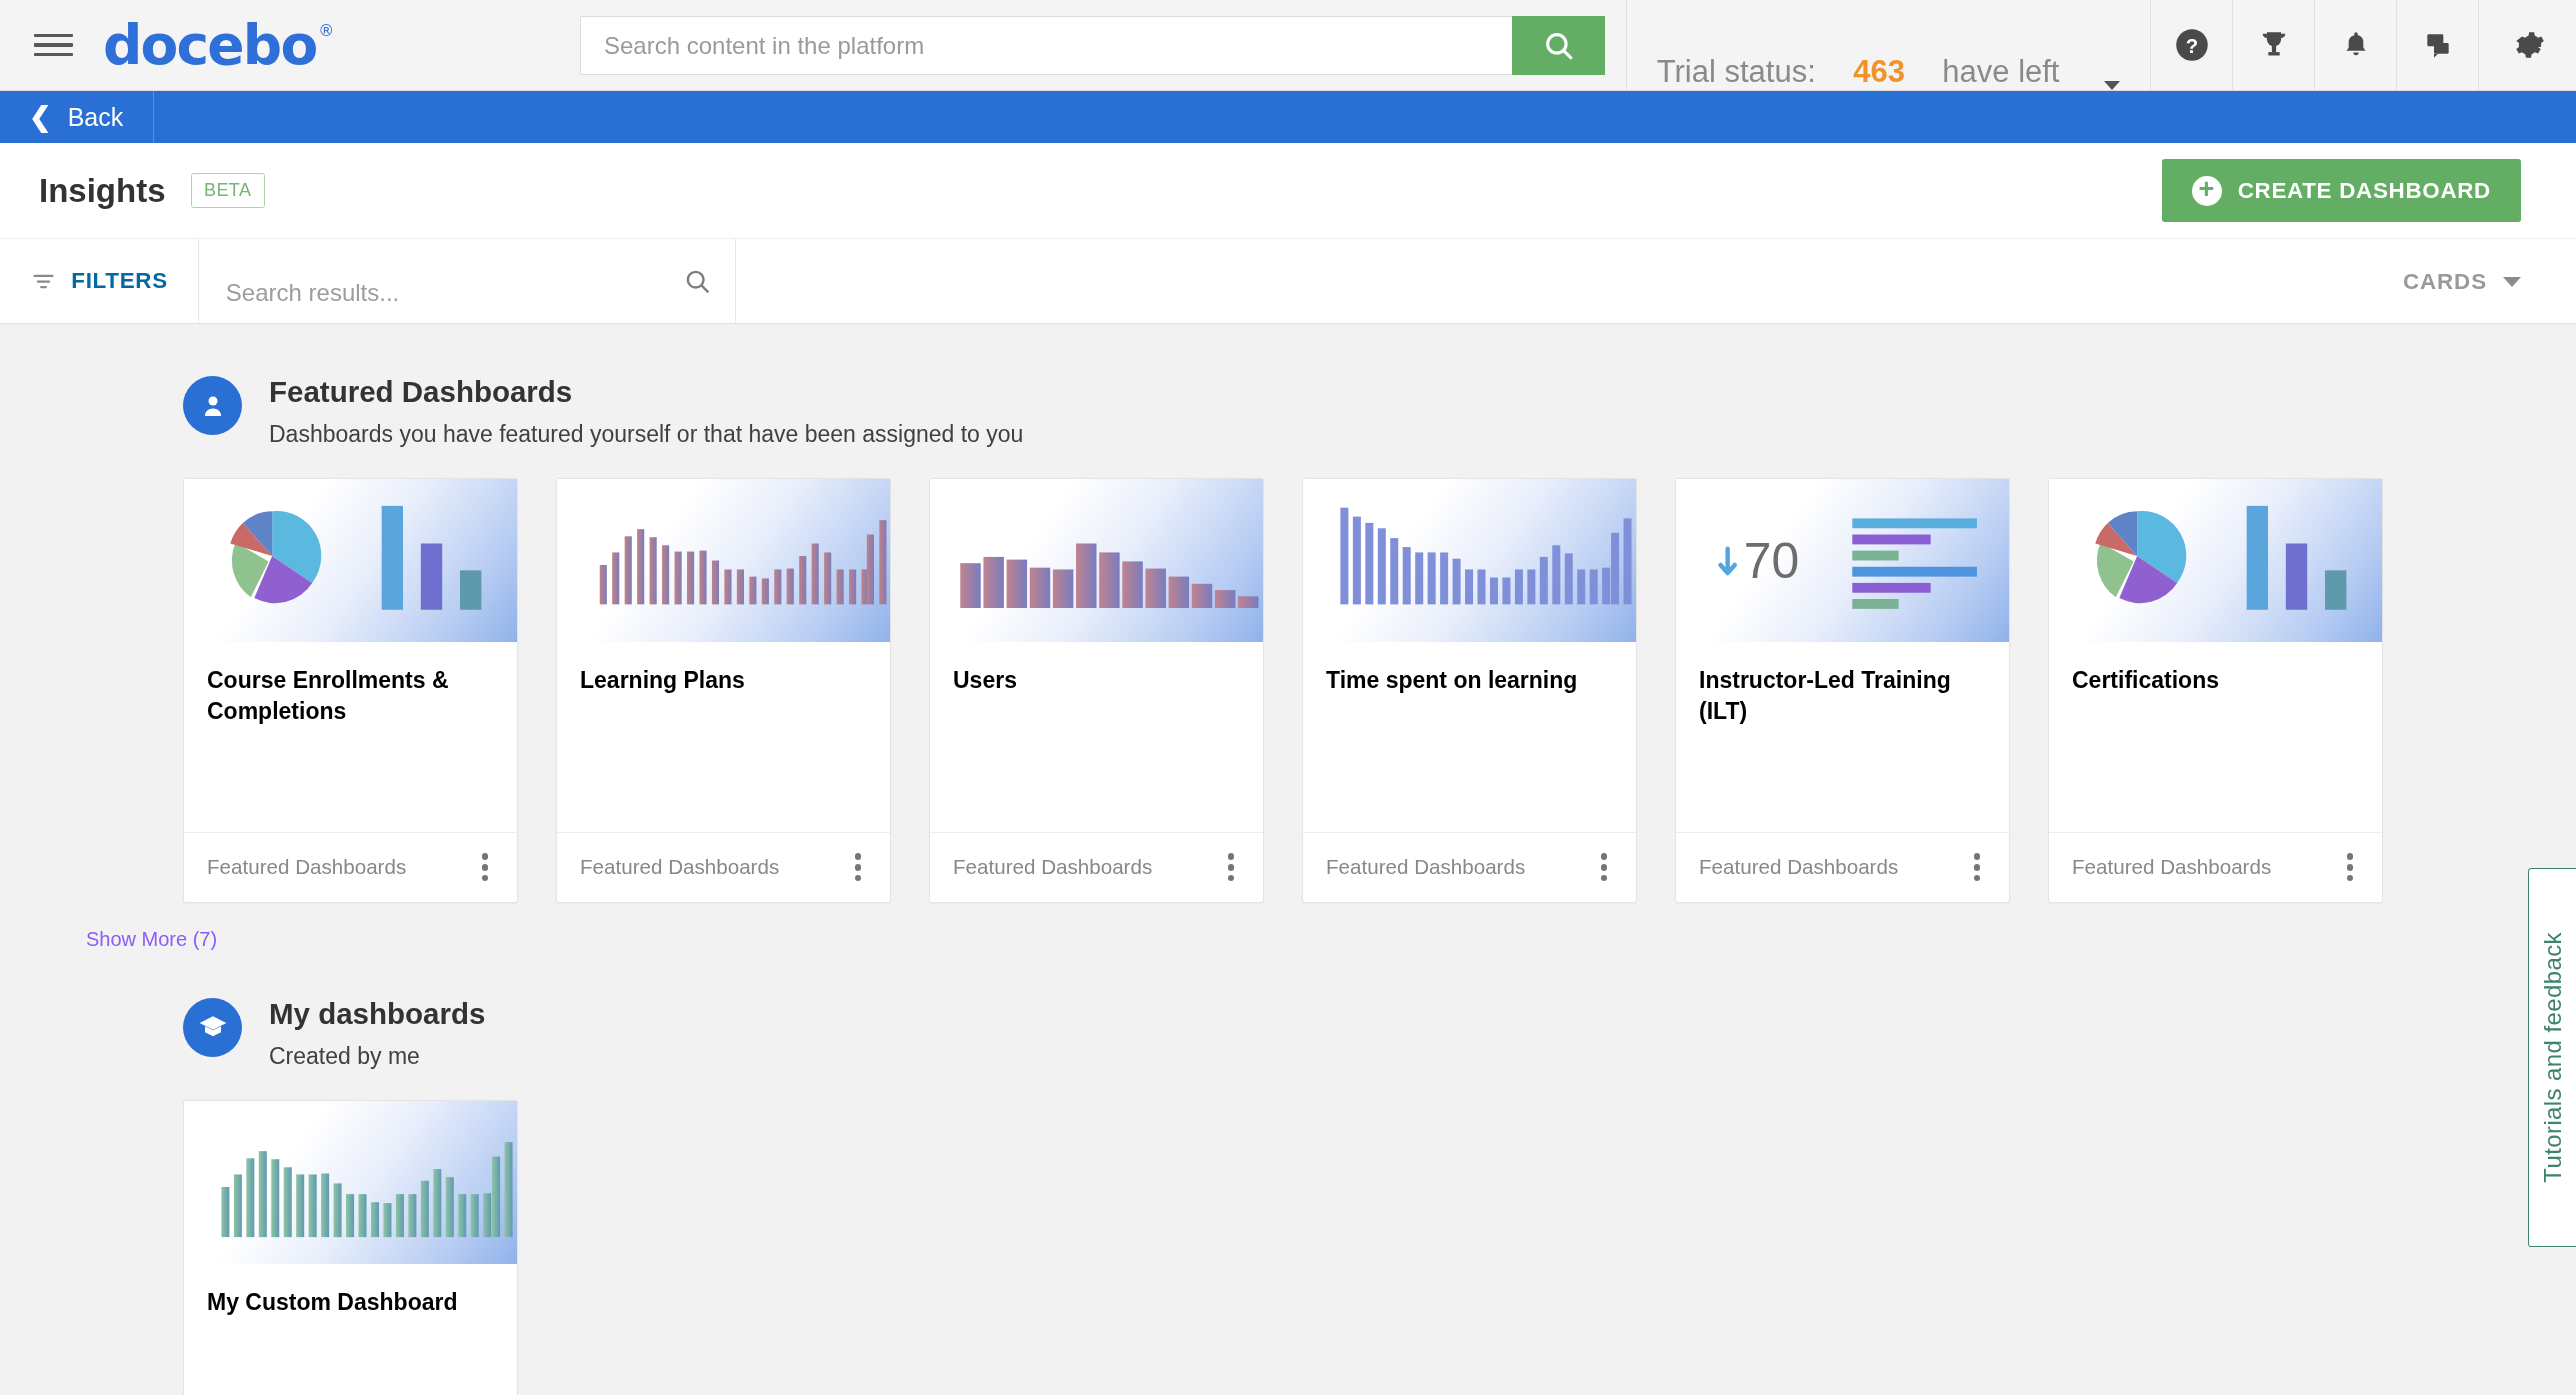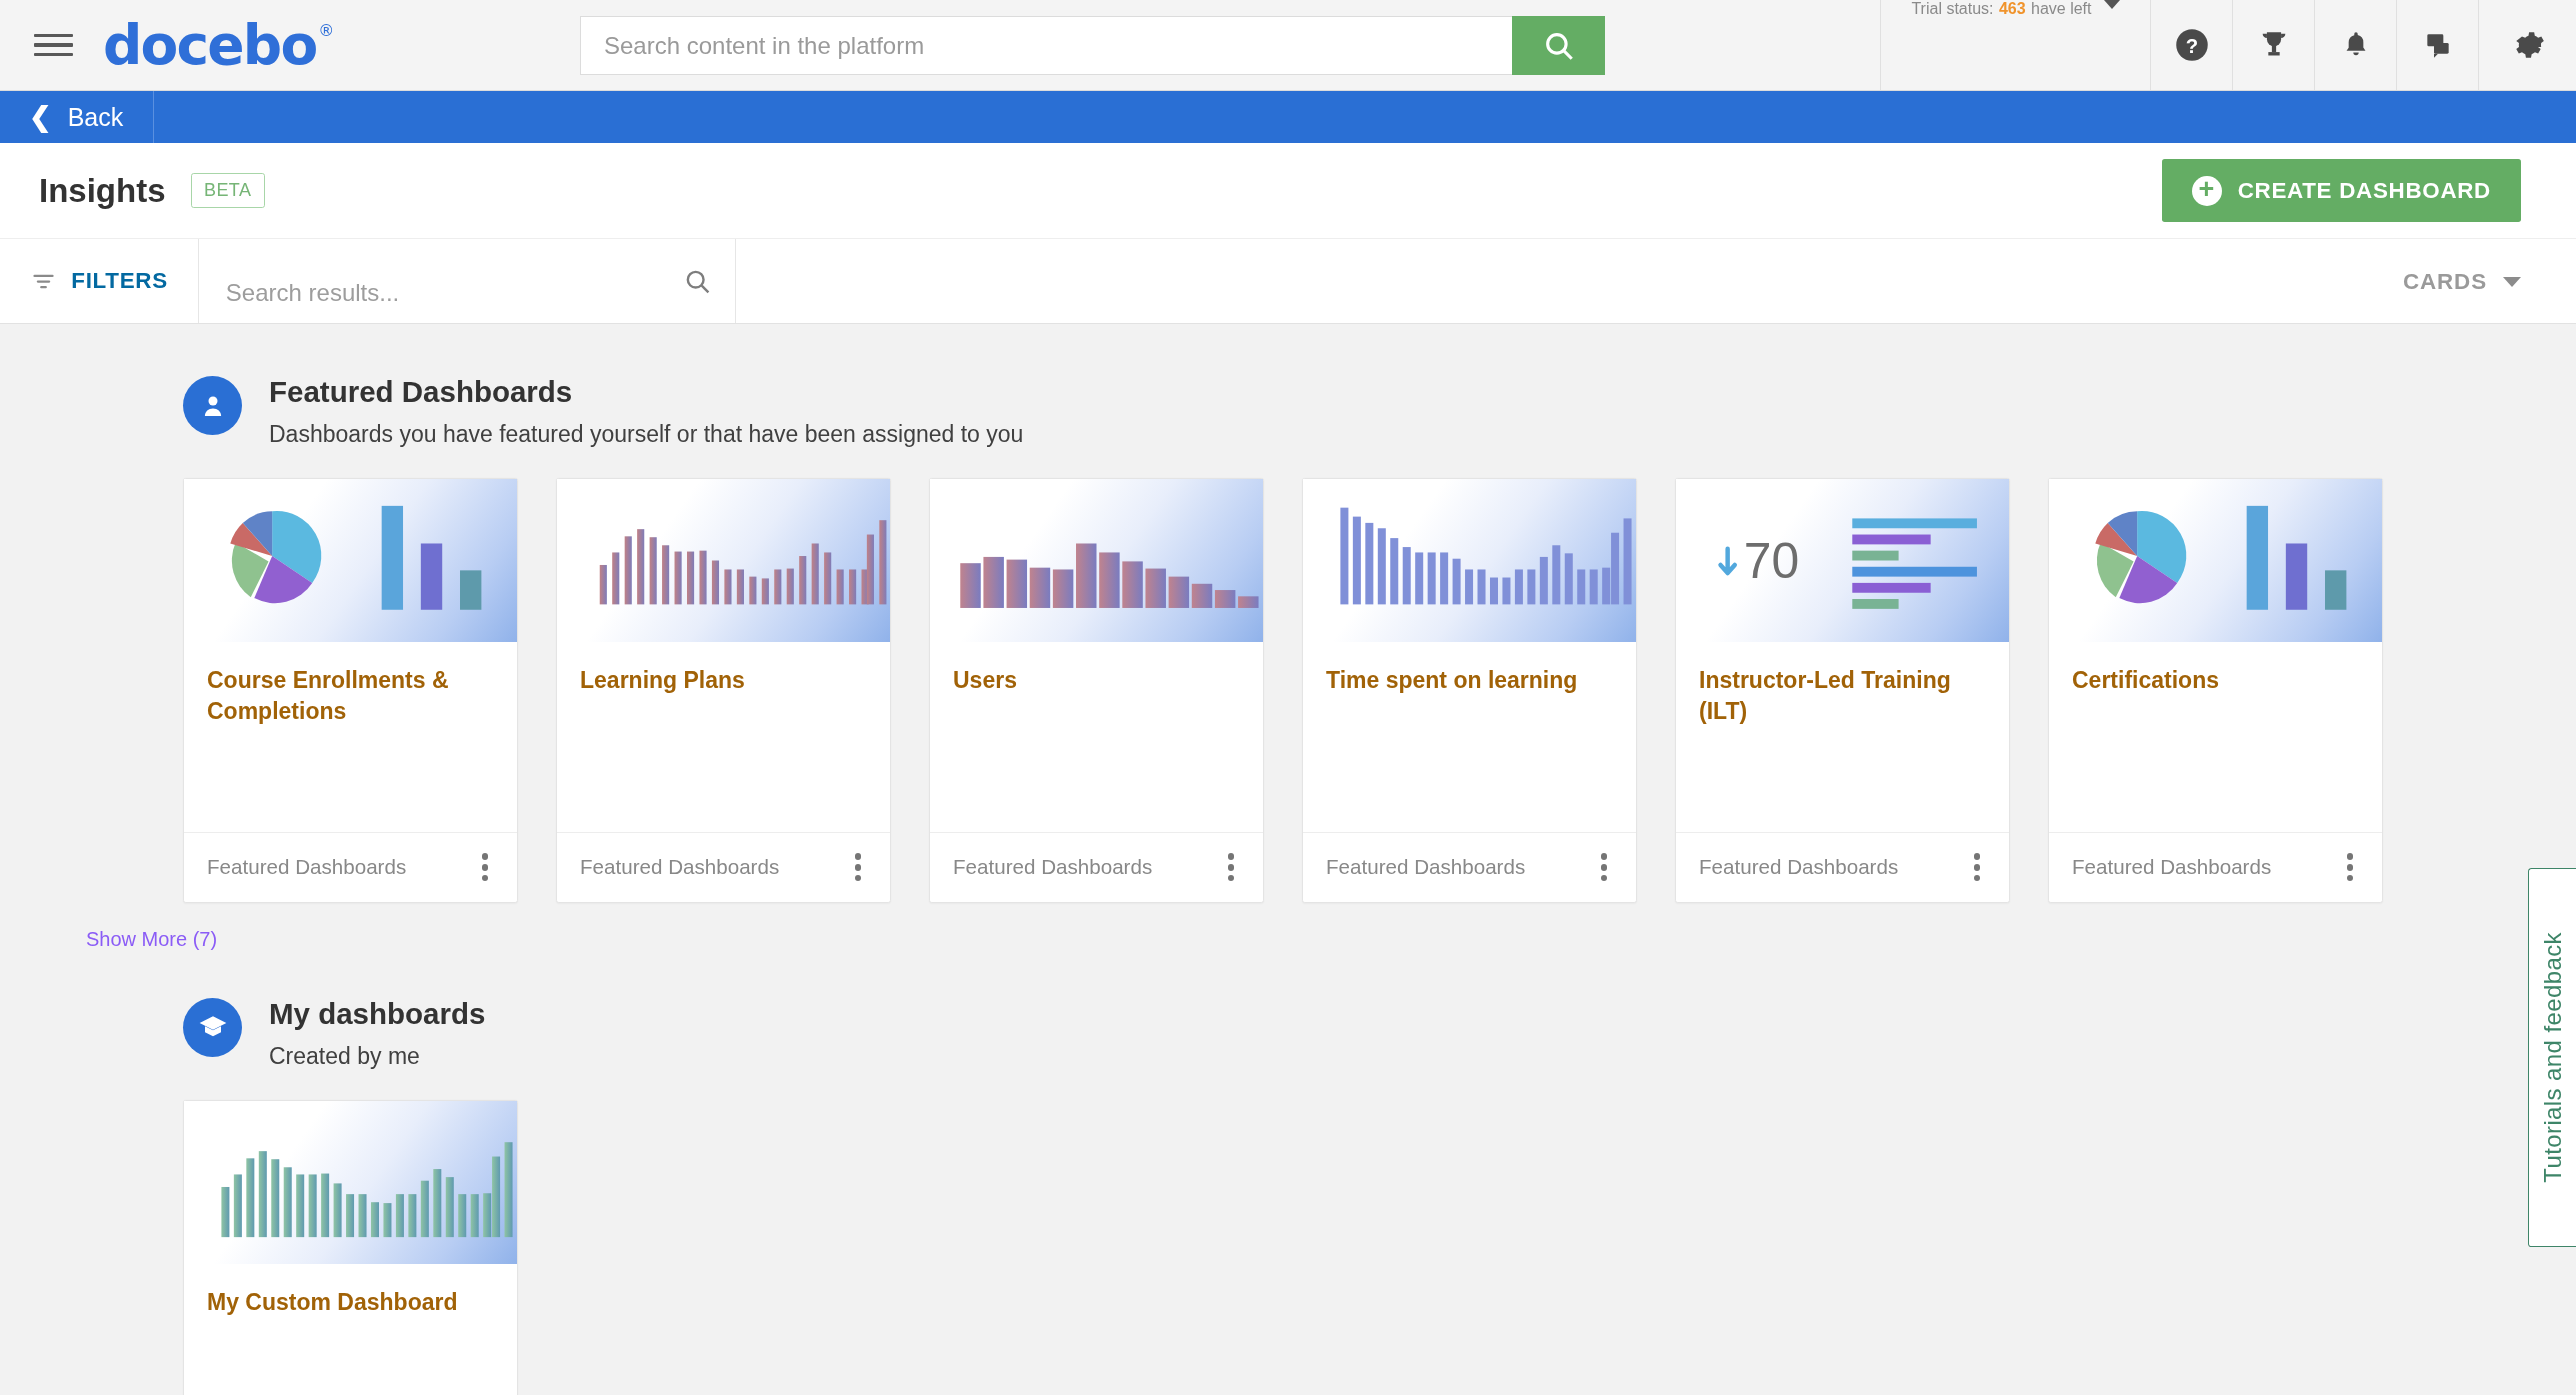--- a/index.html
+++ b/index.html
@@ -55,23 +55,23 @@
   .search-btn {
     width: 93px; background: #64ad64; border: none;
     display: flex; align-items: center; justify-content: center;
     cursor: pointer;
   }
   .header-right {
     position: absolute; right: 0; top: 0; height: 90px;
     display: flex; align-items: stretch;
   }
   .trial {
-    display: flex; align-items: flex-start; padding: 0 30px;
+    display: flex; align-items: flex-end; padding: 0 30px;
     border-left: 0.9px solid #e0e0e0;
-    font-size: 16px; color: #8a8a8a; white-space: nowrap;
+    font-size: 31px; color: #8a8a8a; white-space: nowrap; gap: 32px;
   }
   .trial .days { color: #f0932b; font-weight: bold; margin: 0 5.4px; }
   .trial .caret {
     margin-left: 12.5px; border-left: 8px solid transparent;
     border-right: 8px solid transparent; border-top: 9.8px solid #555;
   }
   .hicon {
     width: 82px; display: flex; align-items: center; justify-content: center;
     border-left: 0.9px solid #e0e0e0; cursor: pointer;
   }
@@ -178,21 +178,21 @@
     box-shadow: 0 0.9px 1.8px rgba(0,0,0,.04);
     cursor: pointer;
   }
   .card-thumb {
     height: 163px; position: relative; overflow: hidden;
     background: linear-gradient(125deg, #ffffff 0%, #ffffff 32%, #e8eefb 55%, #b8cdf3 82%, #90b2ea 100%);
   }
   .card-thumb svg { position: absolute; inset: 0; width: 100%; height: 100%; }
   .card-body { flex: 1; padding: 23px 23px 0 23px; min-height: 190px; }
   .card-title {
-    font-size: 23px; font-weight: bold; color: #a16207; line-height: 1.35;
+    font-size: 23px; font-weight: bold; color: #000000; line-height: 1.35;
   }
   .card-foot {
     border-top: 0.9px solid #ededed; height: 70px;
     display: flex; align-items: center; justify-content: space-between;
     padding: 0 21.5px 0 23px;
   }
   .card-foot-label { font-size: 20.6px; color: #888; }
   .kebab { display: flex; flex-direction: column; gap: 4.5px; padding: 9px 7.2px; cursor: pointer; }
   .kebab i { width: 6.3px; height: 6.3px; border-radius: 50%; background: #757575; display: block; }
 

